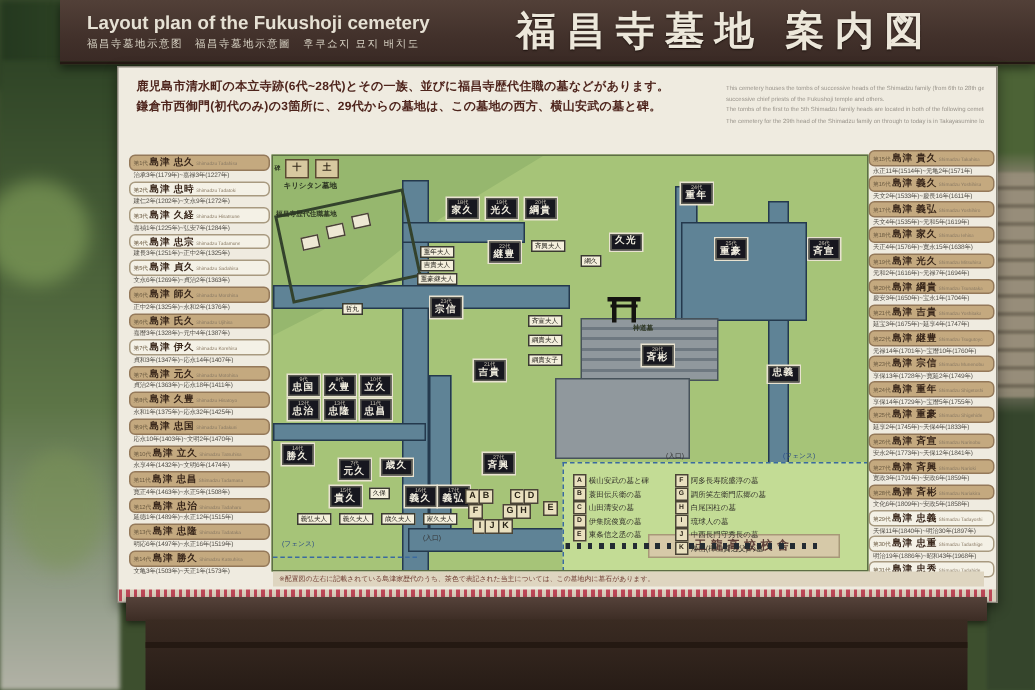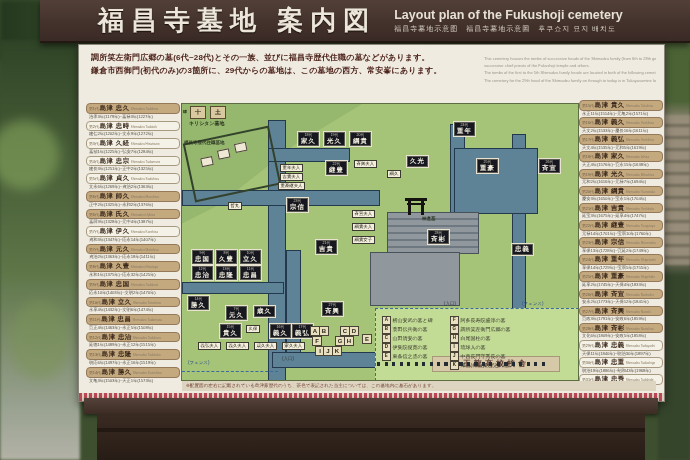--- a/index.html
+++ b/index.html
@@ -85,31 +85,31 @@
 <div id="scene">
 
   <div class="bg" id="bg-top"></div>
   <div class="bg" id="bg-left"></div>
   <div class="bg" id="bg-right"></div>
   <div class="bg" id="bg-right-steps"></div>
   <div class="bokeh" id="bk1"></div>
   <div class="bokeh" id="bk2"></div>
 
   <div id="header-board">
-    <div id="header-title">福昌寺墓地 案内図</div>
     <div id="header-right">
       <div id="header-title-en">Layout plan of the Fukushoji cemetery</div>
       <div id="header-sub">福昌寺墓地示意图　福昌寺墓地示意圖　후쿠쇼지 묘지 배치도</div>
     </div>
+    <div id="header-title">福昌寺墓地 案内図</div>
   </div>
 
   <div id="sign">
     <div id="intro">
-        <div>調所笑左衛門広郷の墓(6代~28代)とその一族、並びに福昌寺歴代住職の墓などがあります。</div>
-        <div>鎌倉市西御門(初代のみ)の3箇所に、29代からの墓地は、この墓地の西方、常安峯にあります。</div>
+        <div>鹿児島市清水町の本立寺跡(6代~28代)とその一族、並びに福昌寺歴代住職の墓などがあります。</div>
+        <div>鎌倉市西御門(初代のみ)の3箇所に、29代からの墓地は、この墓地の西方、横山安武の墓と碑。</div>
       </div>
     <div id="intro-en">
         <div>This cemetery houses the tombs of successive heads of the Shimadzu family (from 6th to 28th generation) and their families along with</div>
         <div>successive chief priests of the Fukushoji temple and others.</div>
         <div>The tombs of the first to the 5th Shimadzu family heads are located in both of the following cemeteries: on the site of Honryuji in Shimizu-cho, Kagoshima City and at Kannoji in Noda-cho, Izumi City, Kagoshima Prefecture. The first family head is also dedicated at Nishi-gomon, Kamakura City, Kanagawa Prefecture.</div>
         <div>The cemetery for the 29th head of the Shimadzu family on through to today is in Takayasumine located to the west of this cemetery.</div>
       </div>
 
     <div class="col" id="col-left">
         <div class="entry here">

